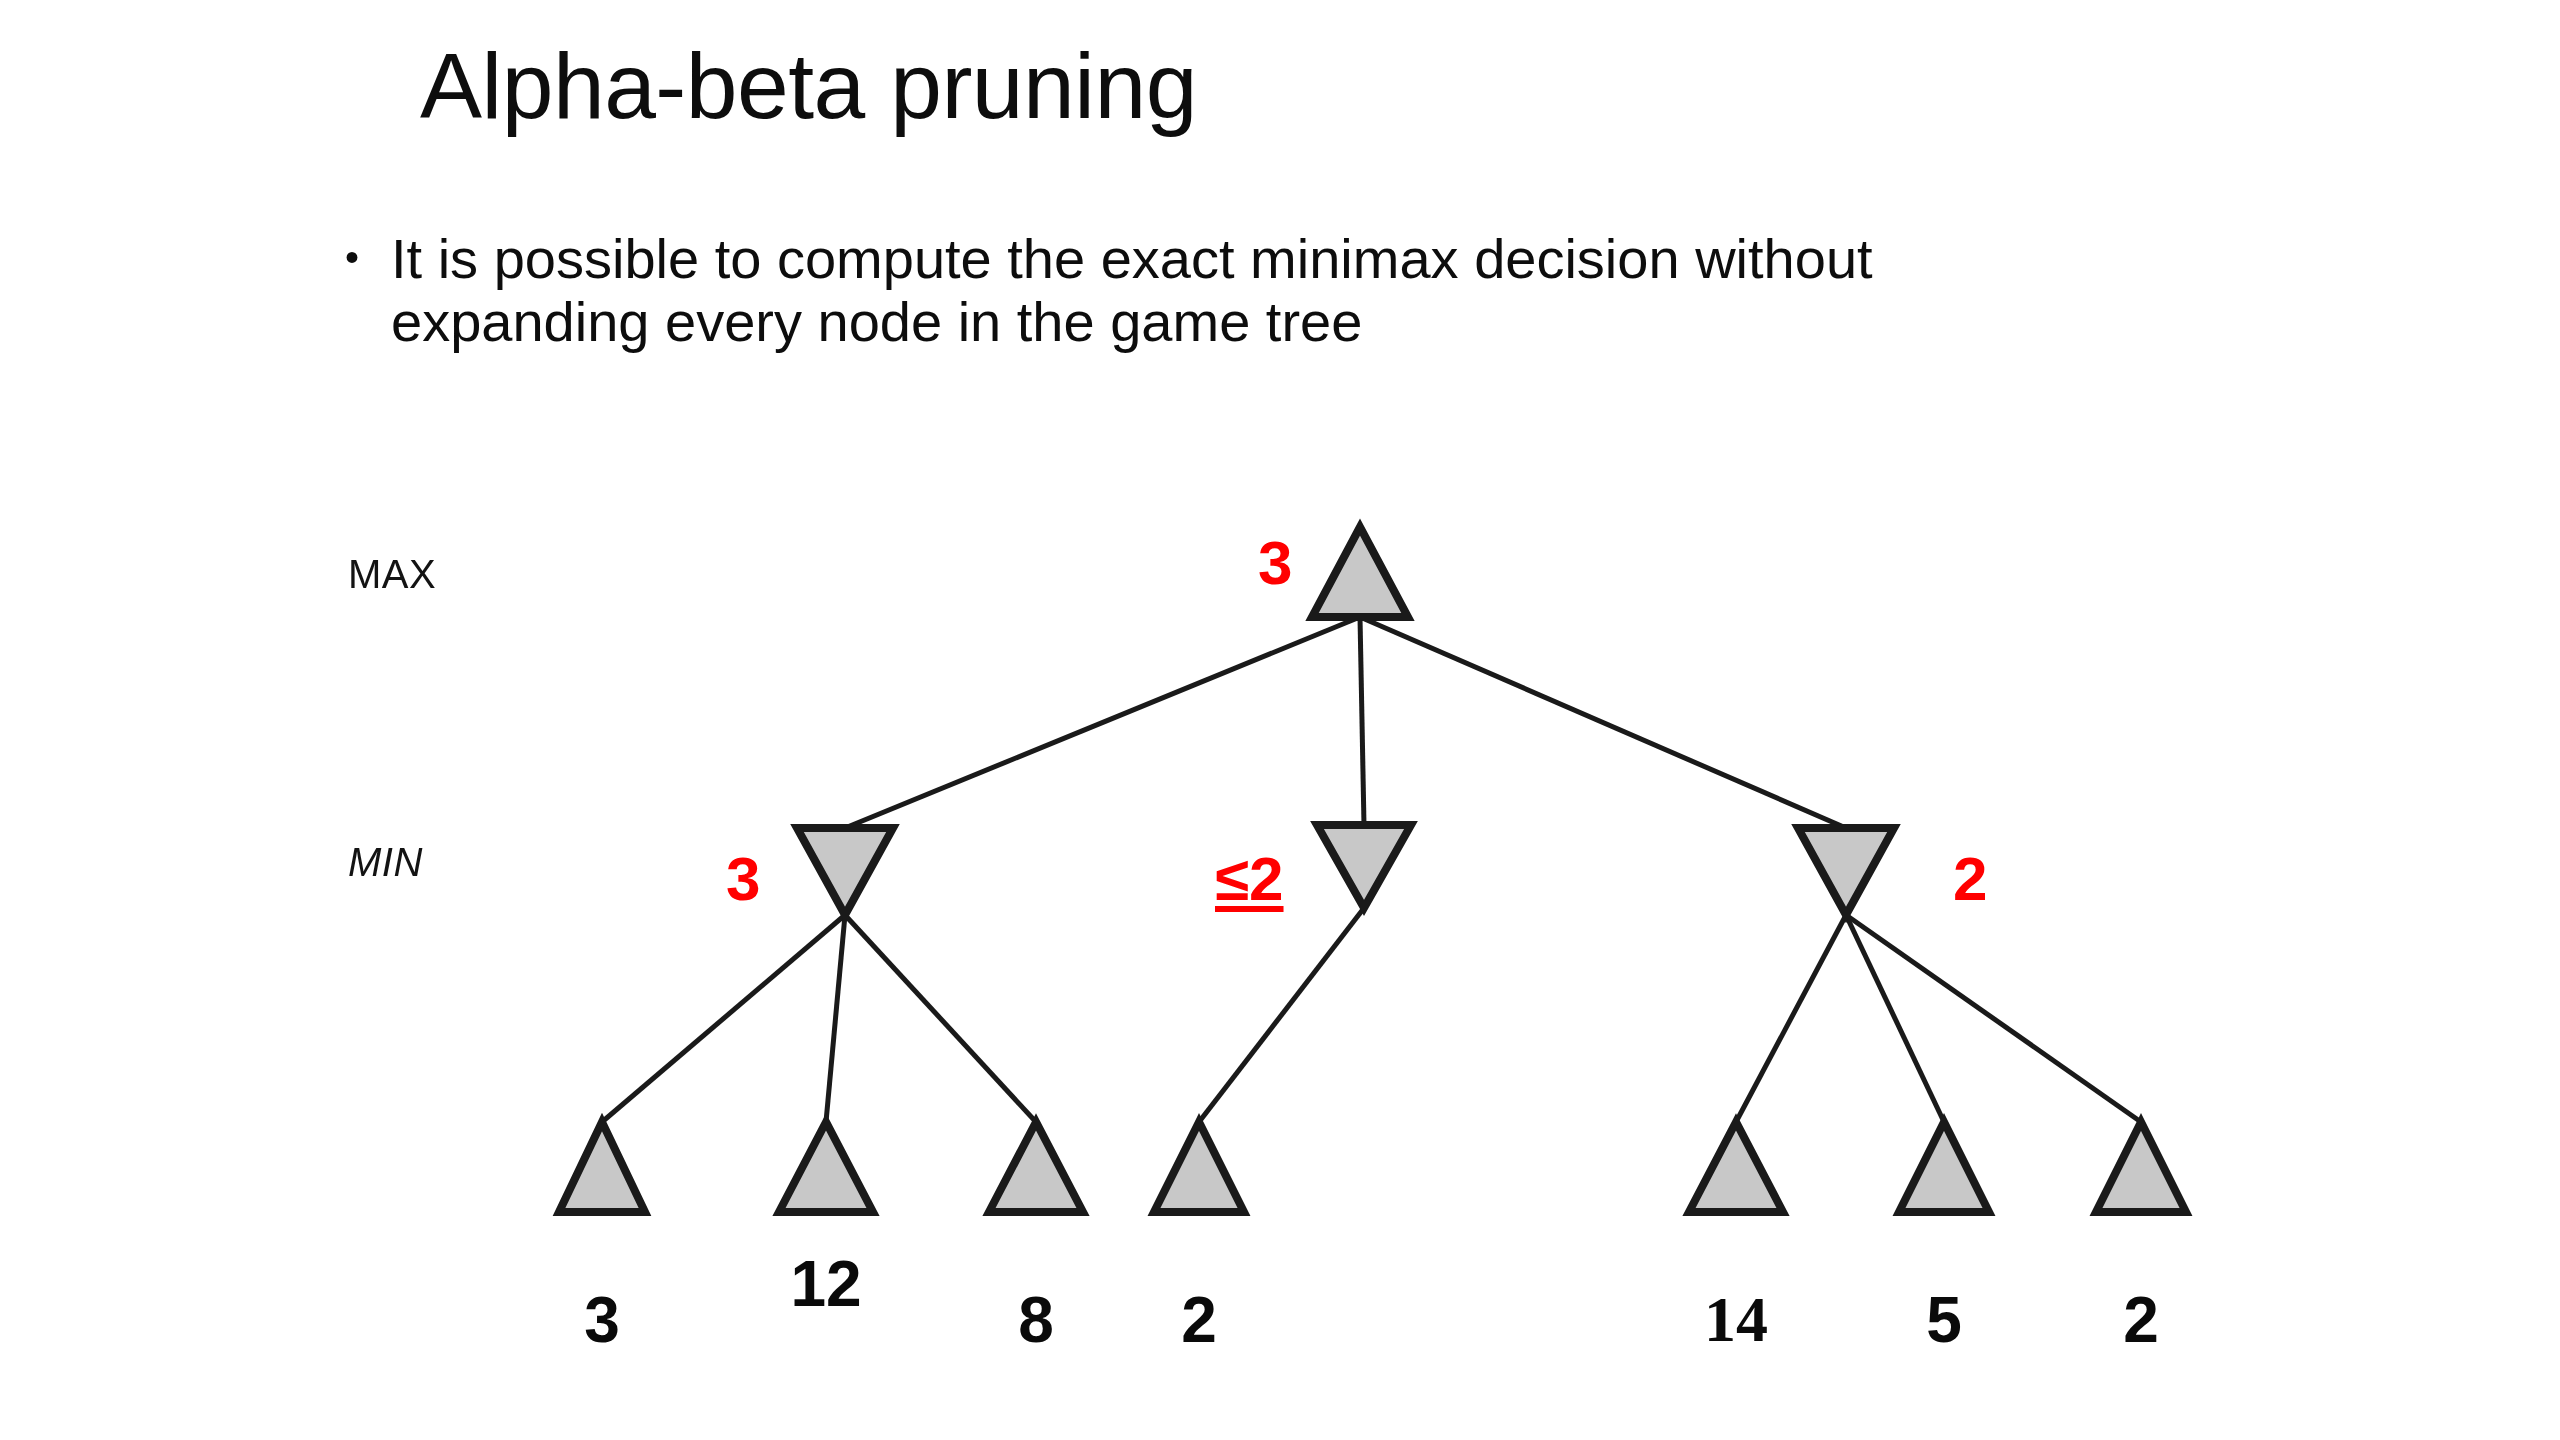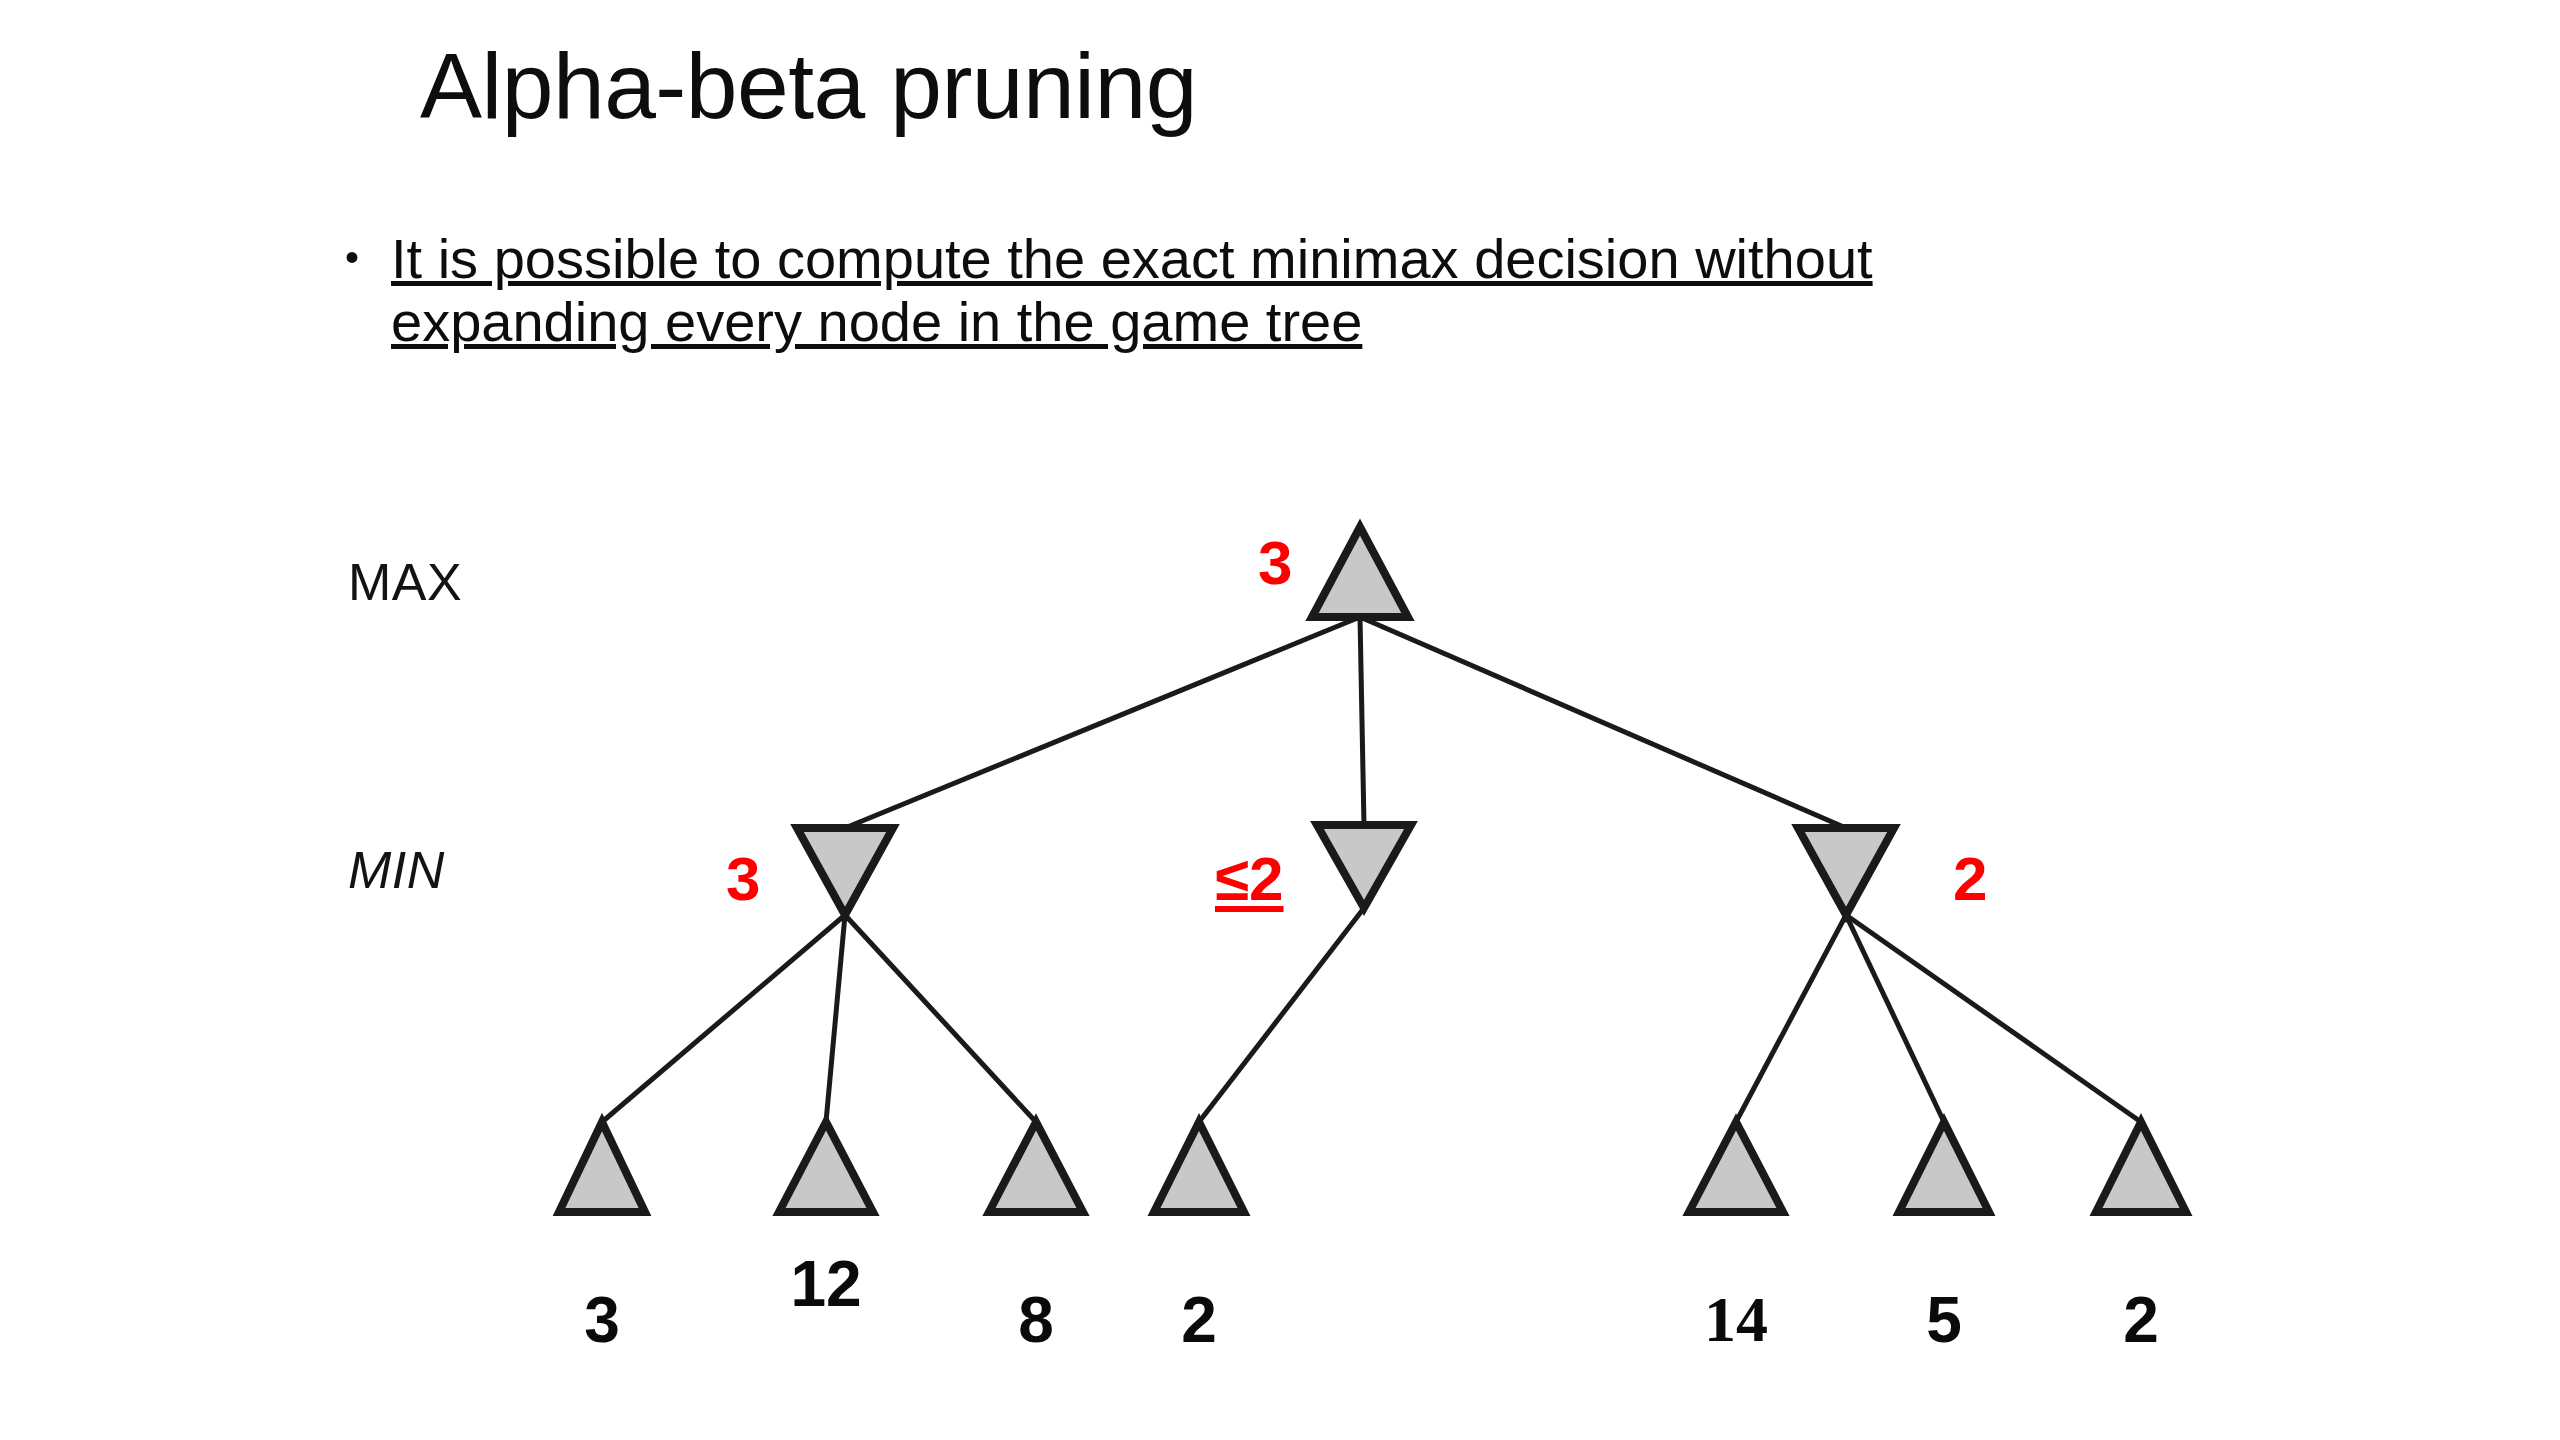--- a/index.html
+++ b/index.html
@@ -49,40 +49,39 @@
   .bullet-dot {
     width: 46px;
     flex: 0 0 46px;
     font-size: 40px;
     line-height: 1.45;
     color: #0d0d0d;
   }
   .bullet-text {
     flex: 1 1 auto;
     max-width: 1630px;
-    text-decoration: underline;
   }
   .tree-wrap {
     position: absolute;
     left: 0;
     top: 0;
     width: 2560px;
     height: 1440px;
   }
   svg.tree {
     position: absolute;
     left: 0;
     top: 0;
     width: 2560px;
     height: 1440px;
   }
   .row-label {
     position: absolute;
     font-family: "Liberation Sans", sans-serif;
-    font-size: 52px;
+    font-size: 40px;
     font-weight: 400;
     color: #131313;
     letter-spacing: 0.5px;
   }
   #label-max { left: 348px; top: 552px; }
   #label-min { left: 348px; top: 840px; font-style: italic; }
 
   .val-red {
     position: absolute;
     font-family: "Liberation Sans", sans-serif;

